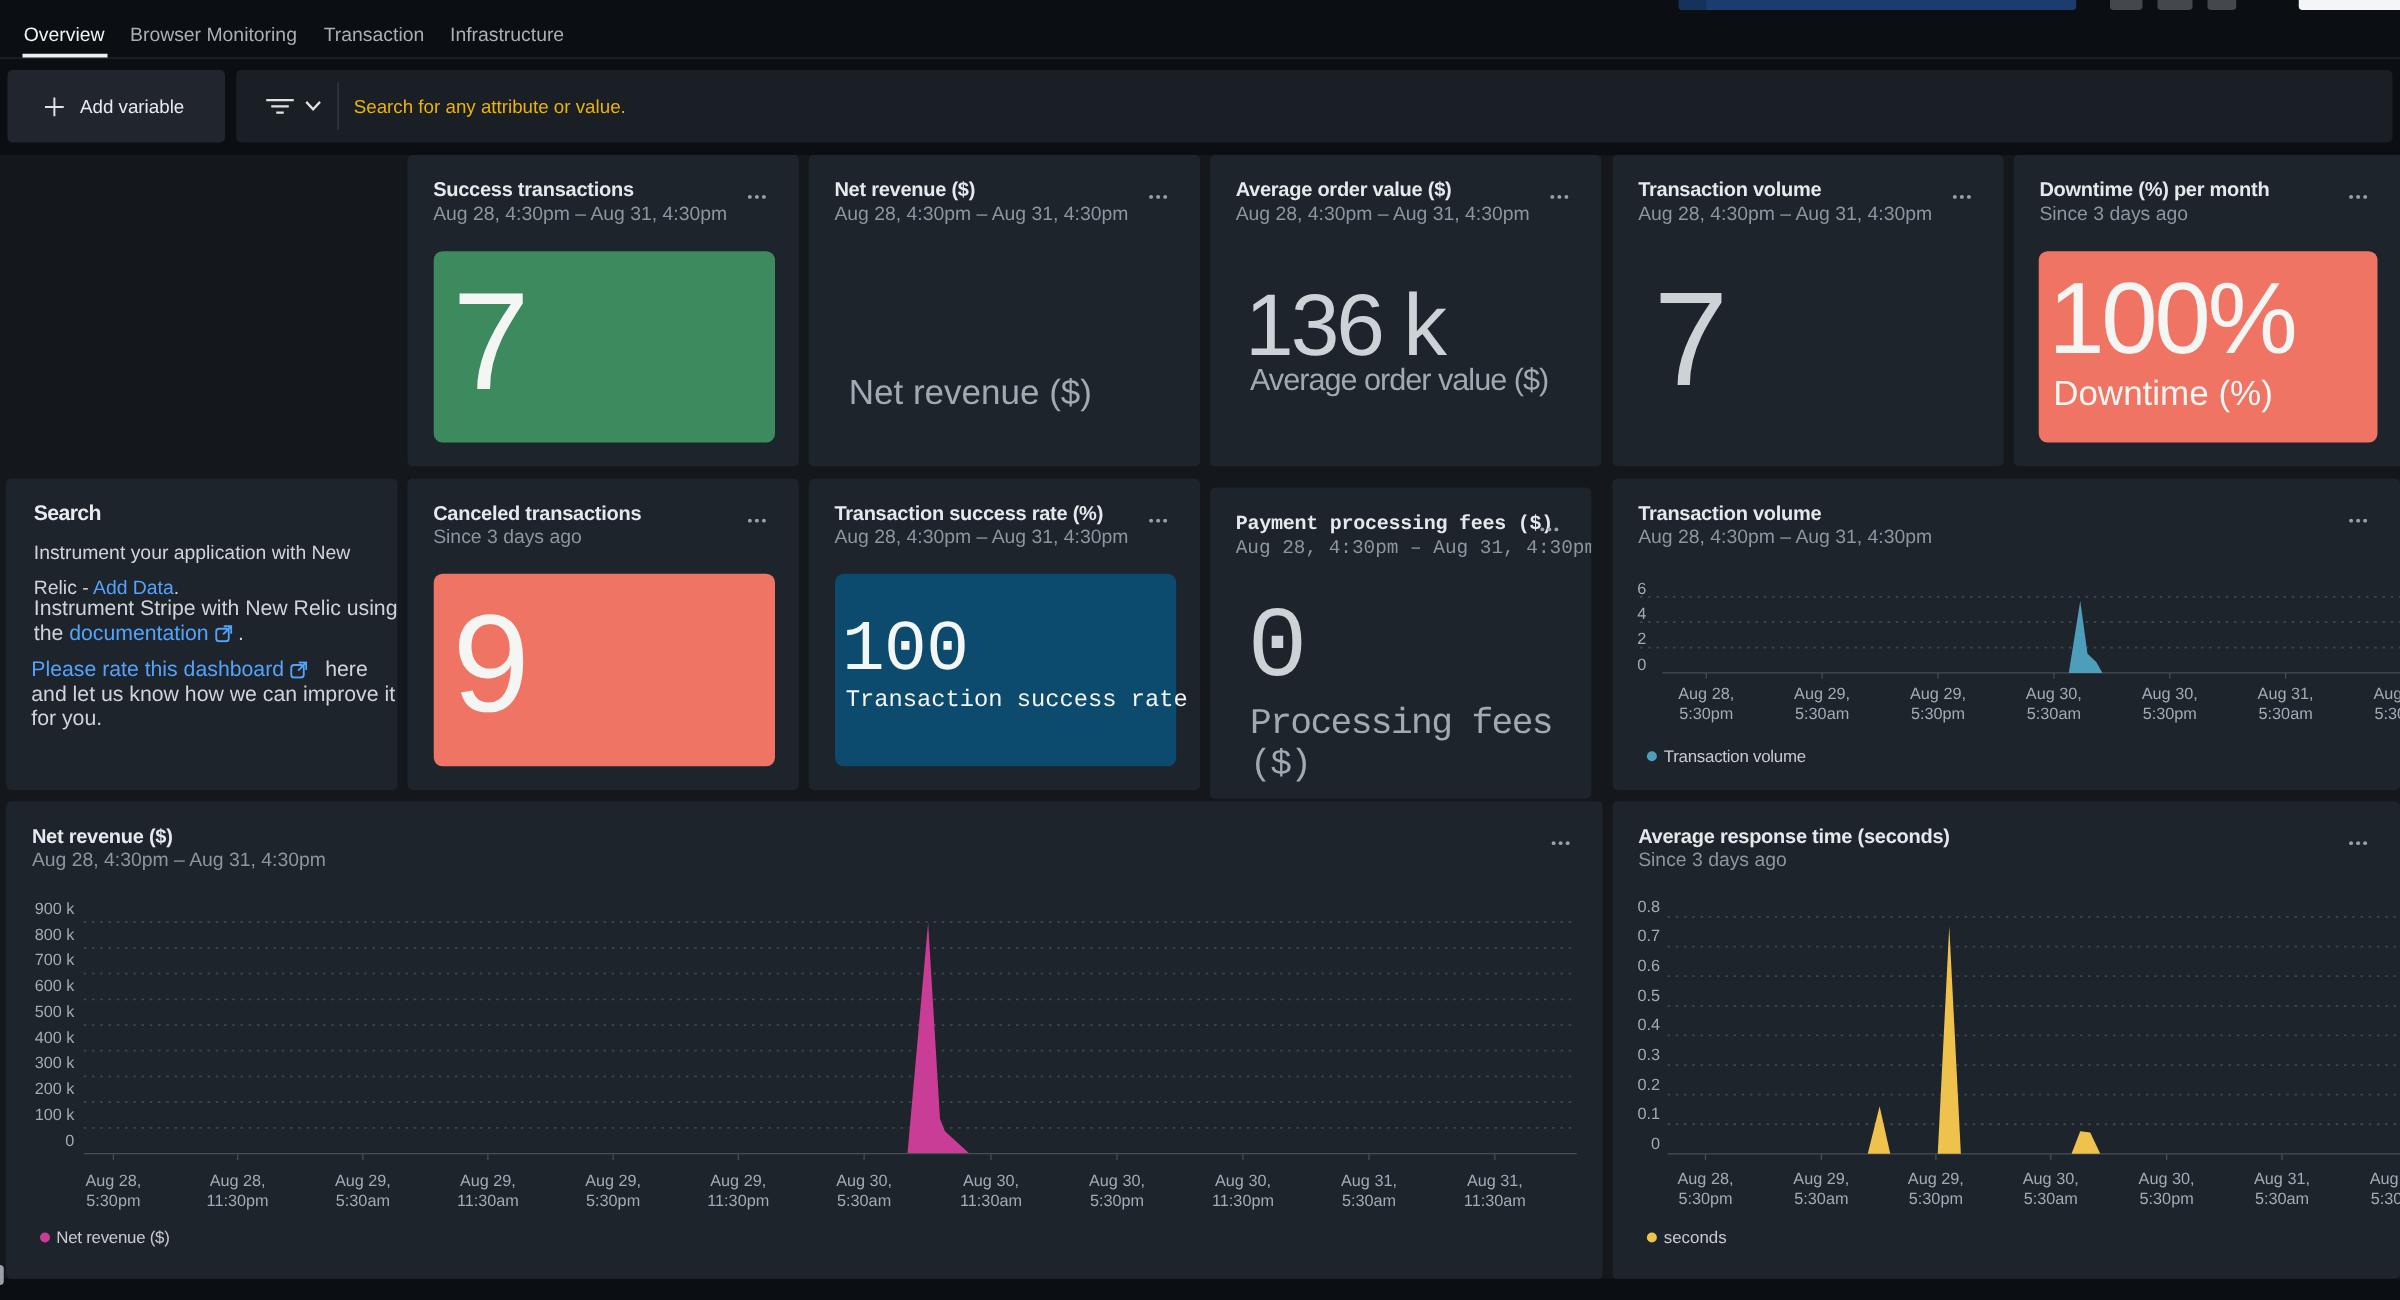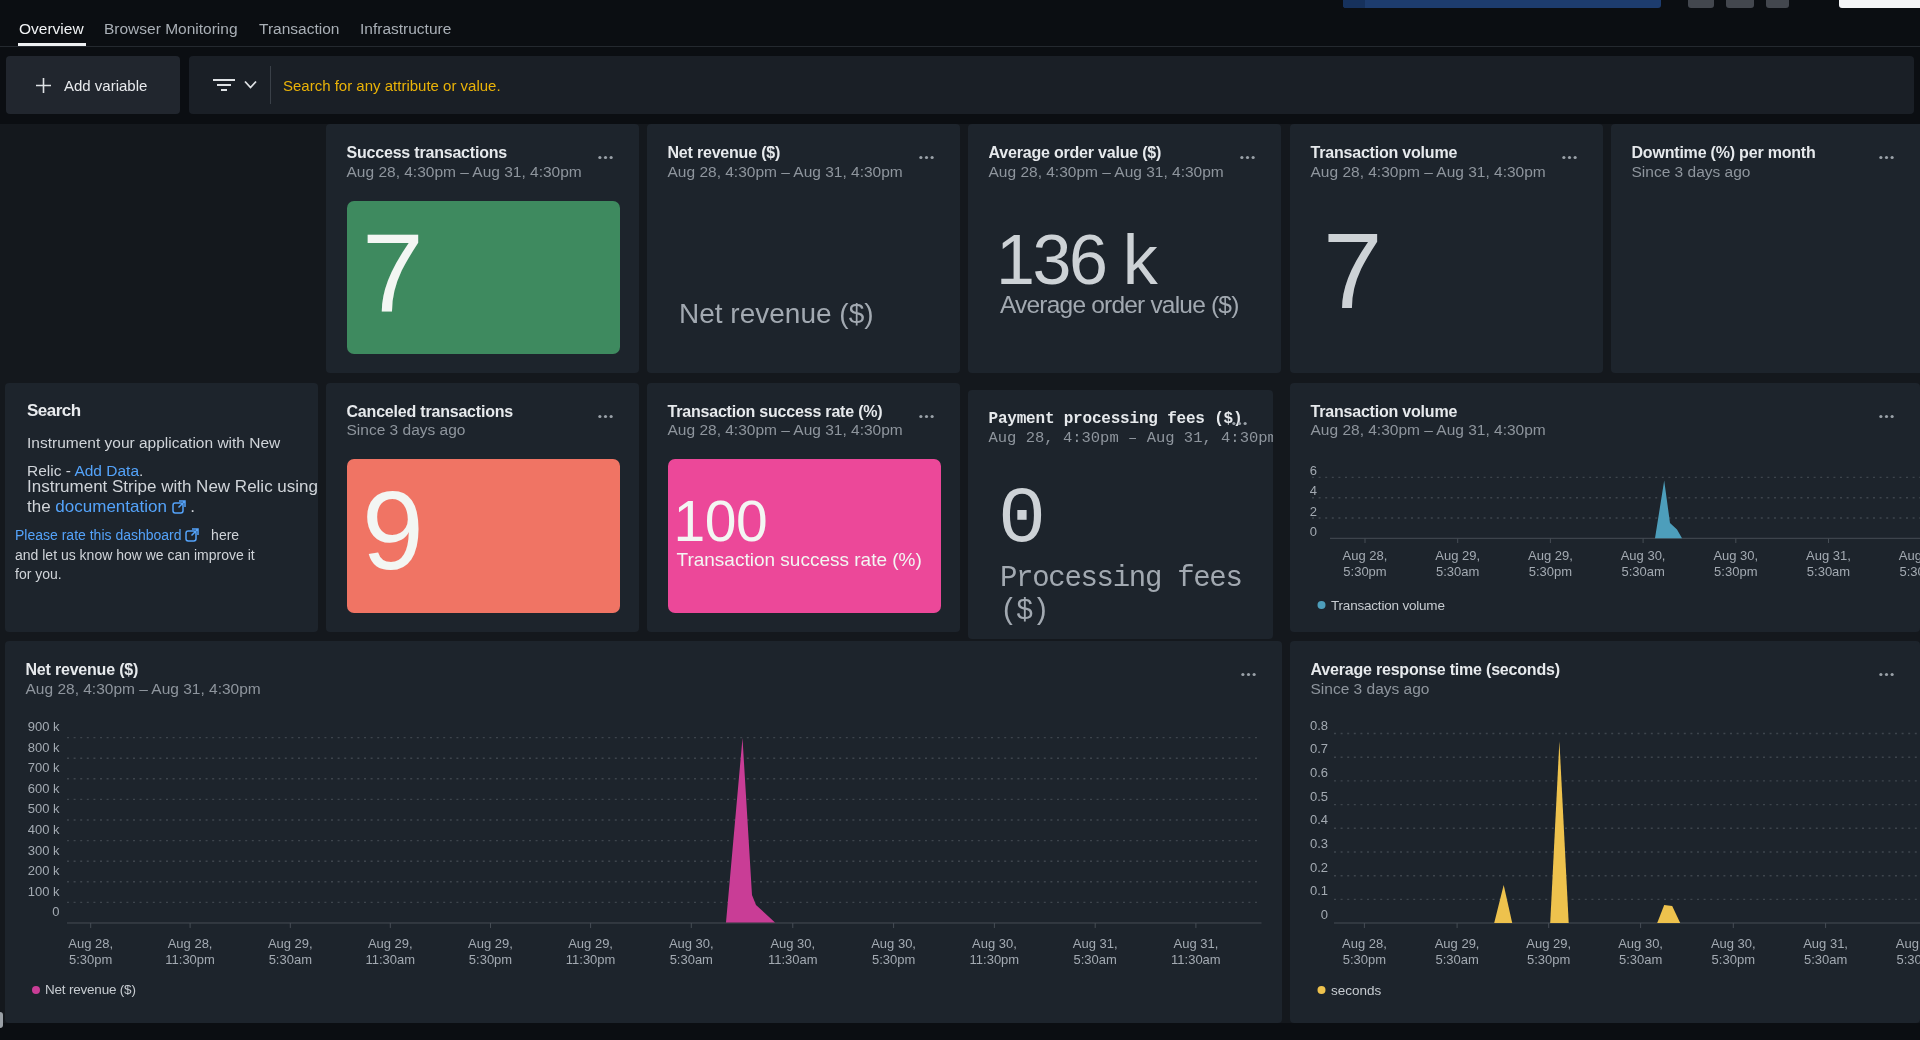--- a/index.html
+++ b/index.html
@@ -101,34 +101,38 @@
   </div>
 
   <div class="card" style="left:1611px;top:124px;width:313px;height:249px;">
     <div class="ctitle">Downtime (%) per month</div>
     <div class="csub">Since 3 days ago</div>
     <svg class="menu" viewBox="0 0 16 5" style="right:30px;">
         <circle cx="2" cy="2.5" r="1.7" fill="#9aa1a8"></circle>
         <circle cx="8" cy="2.5" r="1.7" fill="#9aa1a8"></circle>
         <circle cx="14" cy="2.5" r="1.7" fill="#9aa1a8"></circle>
       </svg>
+    <div class="tile" style="background:#f07464;left:19.5px;right:22px;">
+      <div style="position:absolute;left:8px;top:14px;font-size:81px;line-height:81px;letter-spacing:-2.5px;">100%</div>
+      <div style="position:absolute;left:12px;top:97px;font-size:28px;line-height:33px;">Downtime (%)</div>
+    </div>
   </div>
 
   <div class="card" style="left:5px;top:382.5px;width:313px;height:249px;">
     <div style="position:absolute;left:22px;top:18.5px;font-size:17px;font-weight:bold;color:#e9ebee;letter-spacing:-0.5px;">Search</div>
     <div style="position:absolute;left:22px;top:46px;font-size:15.5px;line-height:28px;color:#d0d4d9;white-space:nowrap;">
       Instrument your application with New<br>Relic - <span style="color:#54a3fa;">Add Data</span>.
     </div>
     <div style="position:absolute;left:22px;top:94.5px;font-size:17px;line-height:19.5px;color:#d0d4d9;white-space:nowrap;">
       Instrument Stripe with New Relic using<br>the <span style="color:#54a3fa;">documentation</span>&nbsp;<svg width="14" height="14" viewBox="0 0 14 14" style="vertical-align:-2px;">
           <rect x="1" y="3" width="10" height="10" rx="2.2" fill="none" stroke="#54a3fa" stroke-width="1.5"></rect>
           <path d="M7 1h6v6M13 1L6.5 7.5" fill="none" stroke="#54a3fa" stroke-width="1.5"></path>
         </svg> .
     </div>
-    <div style="position:absolute;left:10px;top:143.5px;font-size:14px;line-height:19.5px;color:#d0d4d9;white-space:nowrap;">
+    <div style="position:absolute;left:20px;top:143.5px;font-size:17px;line-height:19.5px;color:#d0d4d9;white-space:nowrap;">
       <span style="color:#54a3fa;">Please rate this dashboard</span>&nbsp;<svg width="14" height="14" viewBox="0 0 14 14" style="vertical-align:-2px;">
           <rect x="1" y="3" width="10" height="10" rx="2.2" fill="none" stroke="#54a3fa" stroke-width="1.5"></rect>
           <path d="M7 1h6v6M13 1L6.5 7.5" fill="none" stroke="#54a3fa" stroke-width="1.5"></path>
         </svg>&nbsp;&nbsp;&nbsp;here<br>and let us know how we can improve it<br>for you.
     </div>
   </div>
 
   <div class="card" style="left:326px;top:382.5px;width:313px;height:249px;">
     <div class="ctitle">Canceled transactions</div>
     <div class="csub">Since 3 days ago</div>
@@ -143,21 +147,21 @@
   </div>
 
   <div class="card" style="left:647px;top:382.5px;width:313px;height:249px;">
     <div class="ctitle">Transaction success rate (%)</div>
     <div class="csub">Aug 28, 4:30pm – Aug 31, 4:30pm</div>
     <svg class="menu" viewBox="0 0 16 5">
         <circle cx="2" cy="2.5" r="1.7" fill="#9aa1a8"></circle>
         <circle cx="8" cy="2.5" r="1.7" fill="#9aa1a8"></circle>
         <circle cx="14" cy="2.5" r="1.7" fill="#9aa1a8"></circle>
       </svg>
-    <div class="tile" style="background:#ec4899;">
+    <div class="tile" style="background:#0c4a6e;font-family:Liberation Mono, monospace;">
       <div style="position:absolute;left:6px;top:34px;font-size:57px;line-height:57px;letter-spacing:-0.5px;">100</div>
       <div style="position:absolute;left:9px;top:89px;font-size:19px;line-height:24px;white-space:nowrap;">Transaction success rate (%)</div>
     </div>
   </div>
 
   <div class="card" style="left:968px;top:390px;width:305px;height:249px;font-family:Liberation Mono, monospace;">
     <div class="ctitle">Payment processing fees ($)</div>
     <div class="csub">Aug 28, 4:30pm – Aug 31, 4:30pm</div>
     <svg class="menu" viewBox="0 0 16 5">
         <circle cx="2" cy="2.5" r="1.7" fill="#9aa1a8"></circle>

